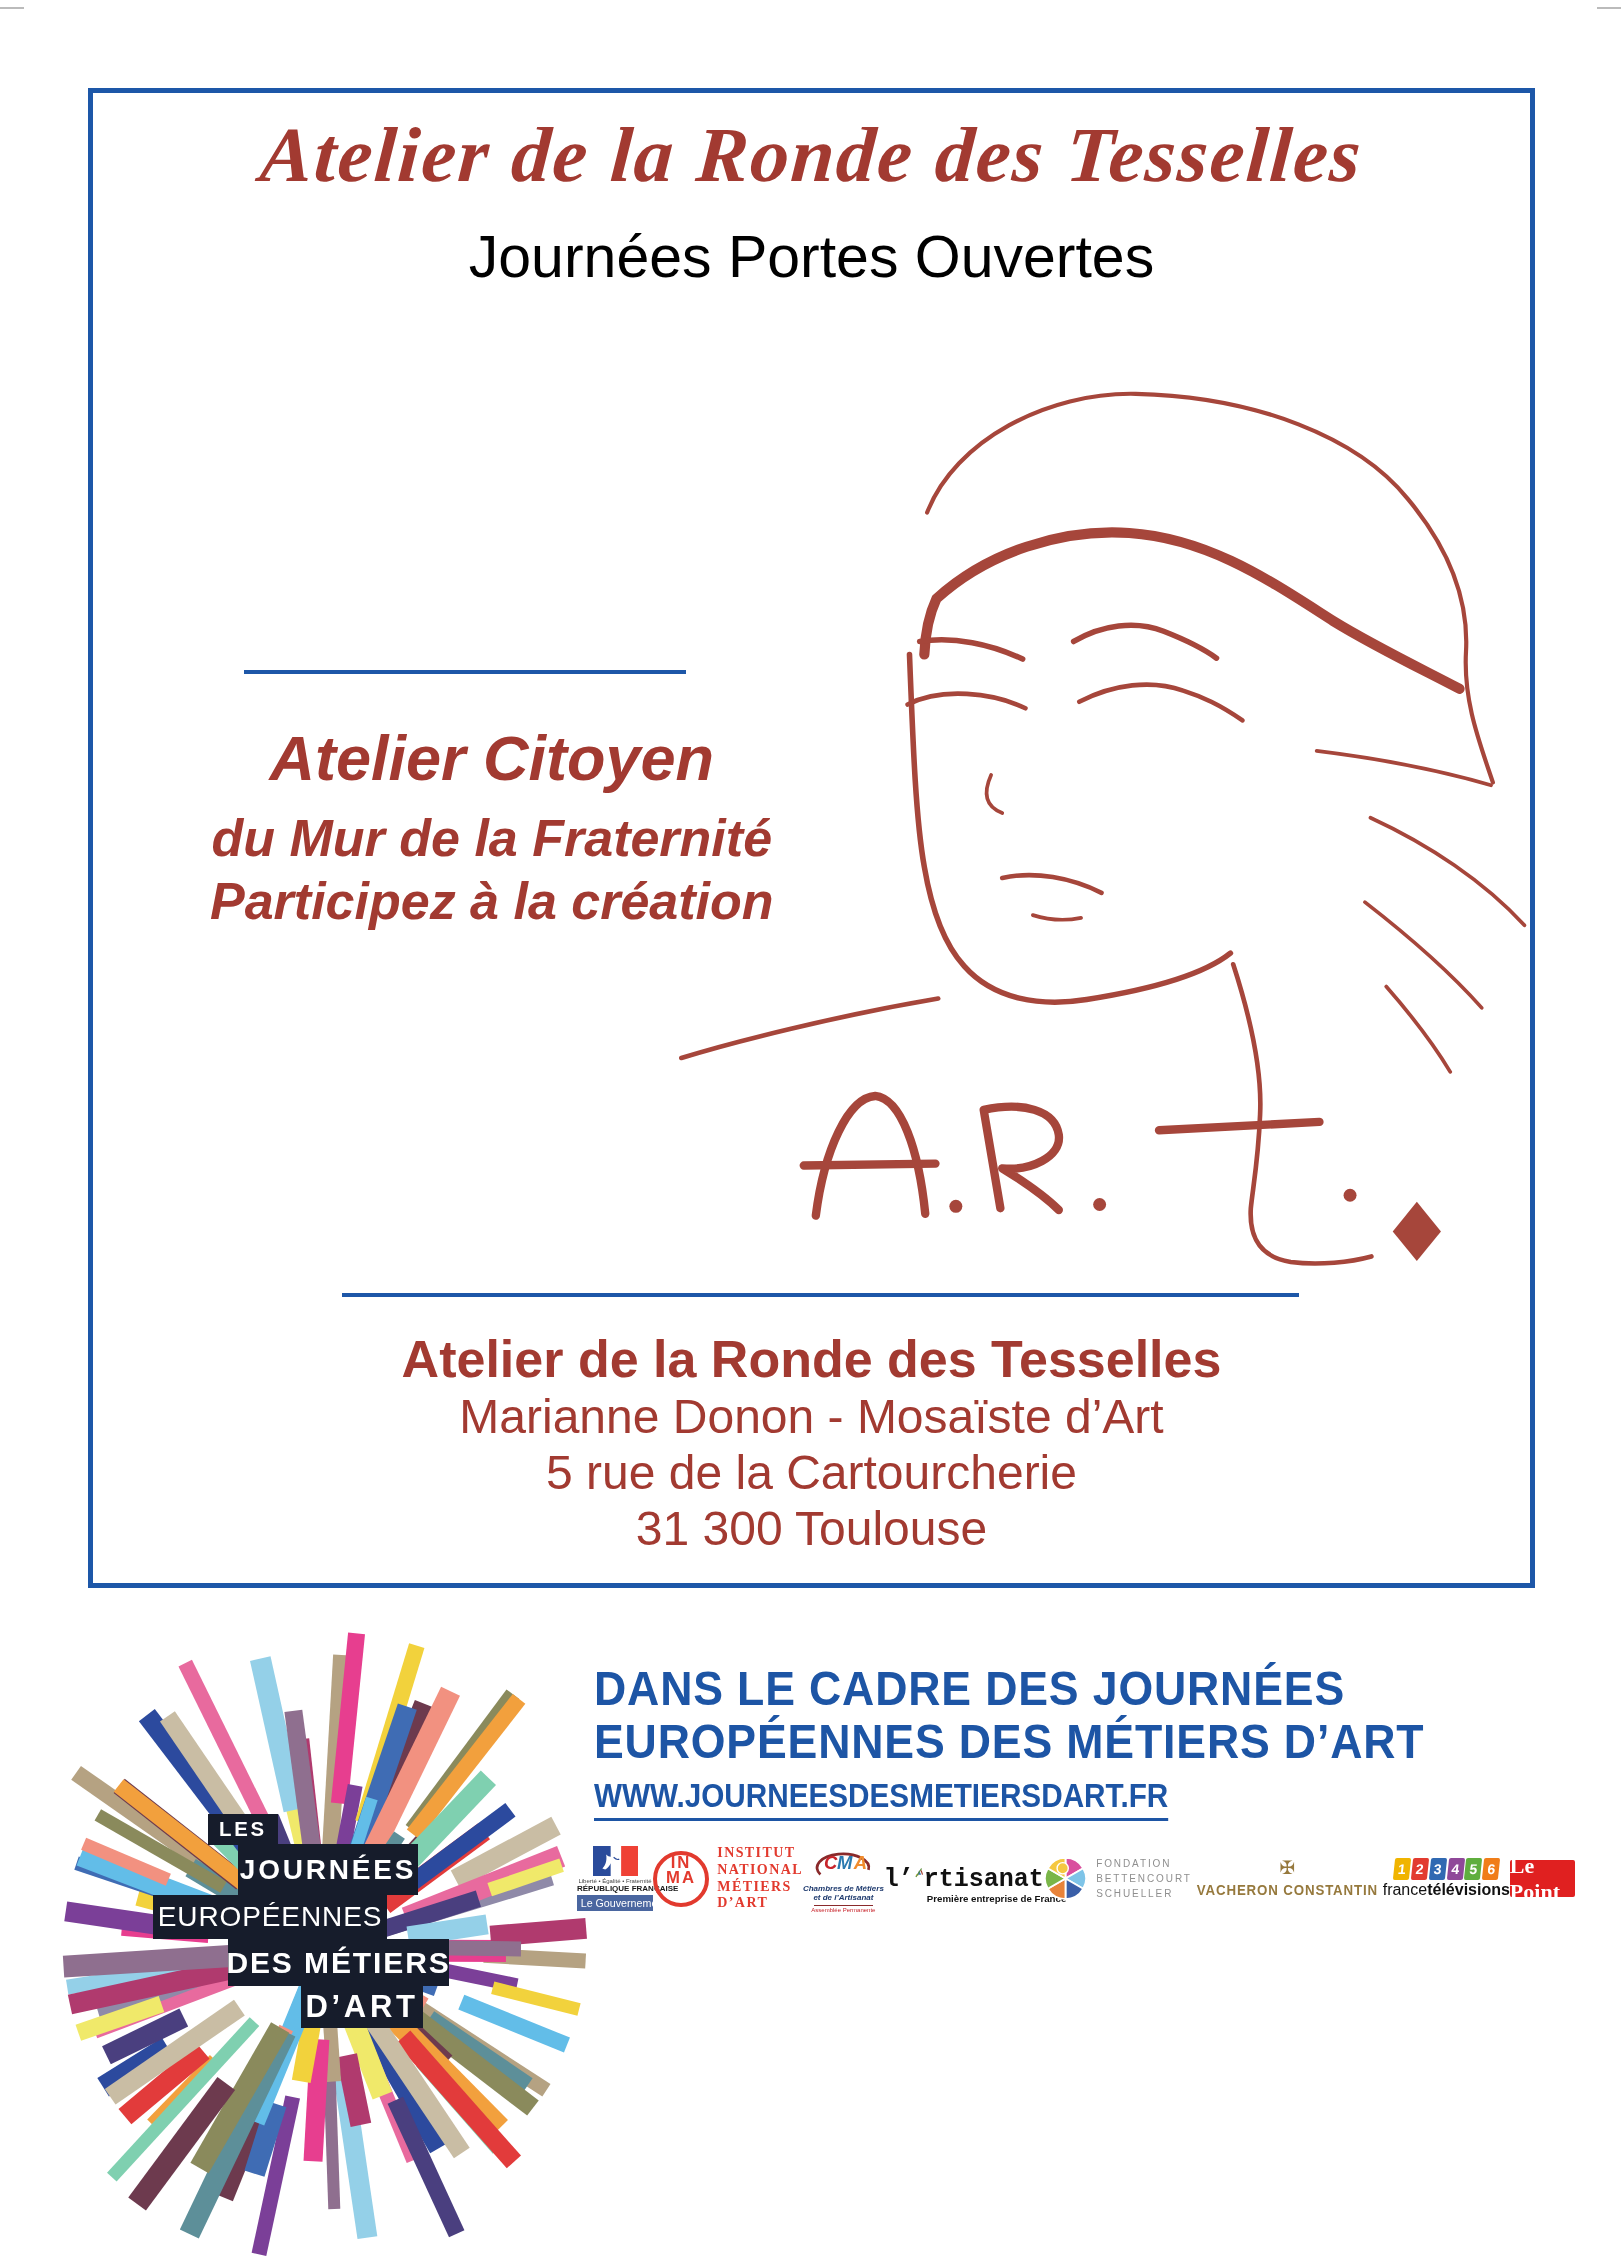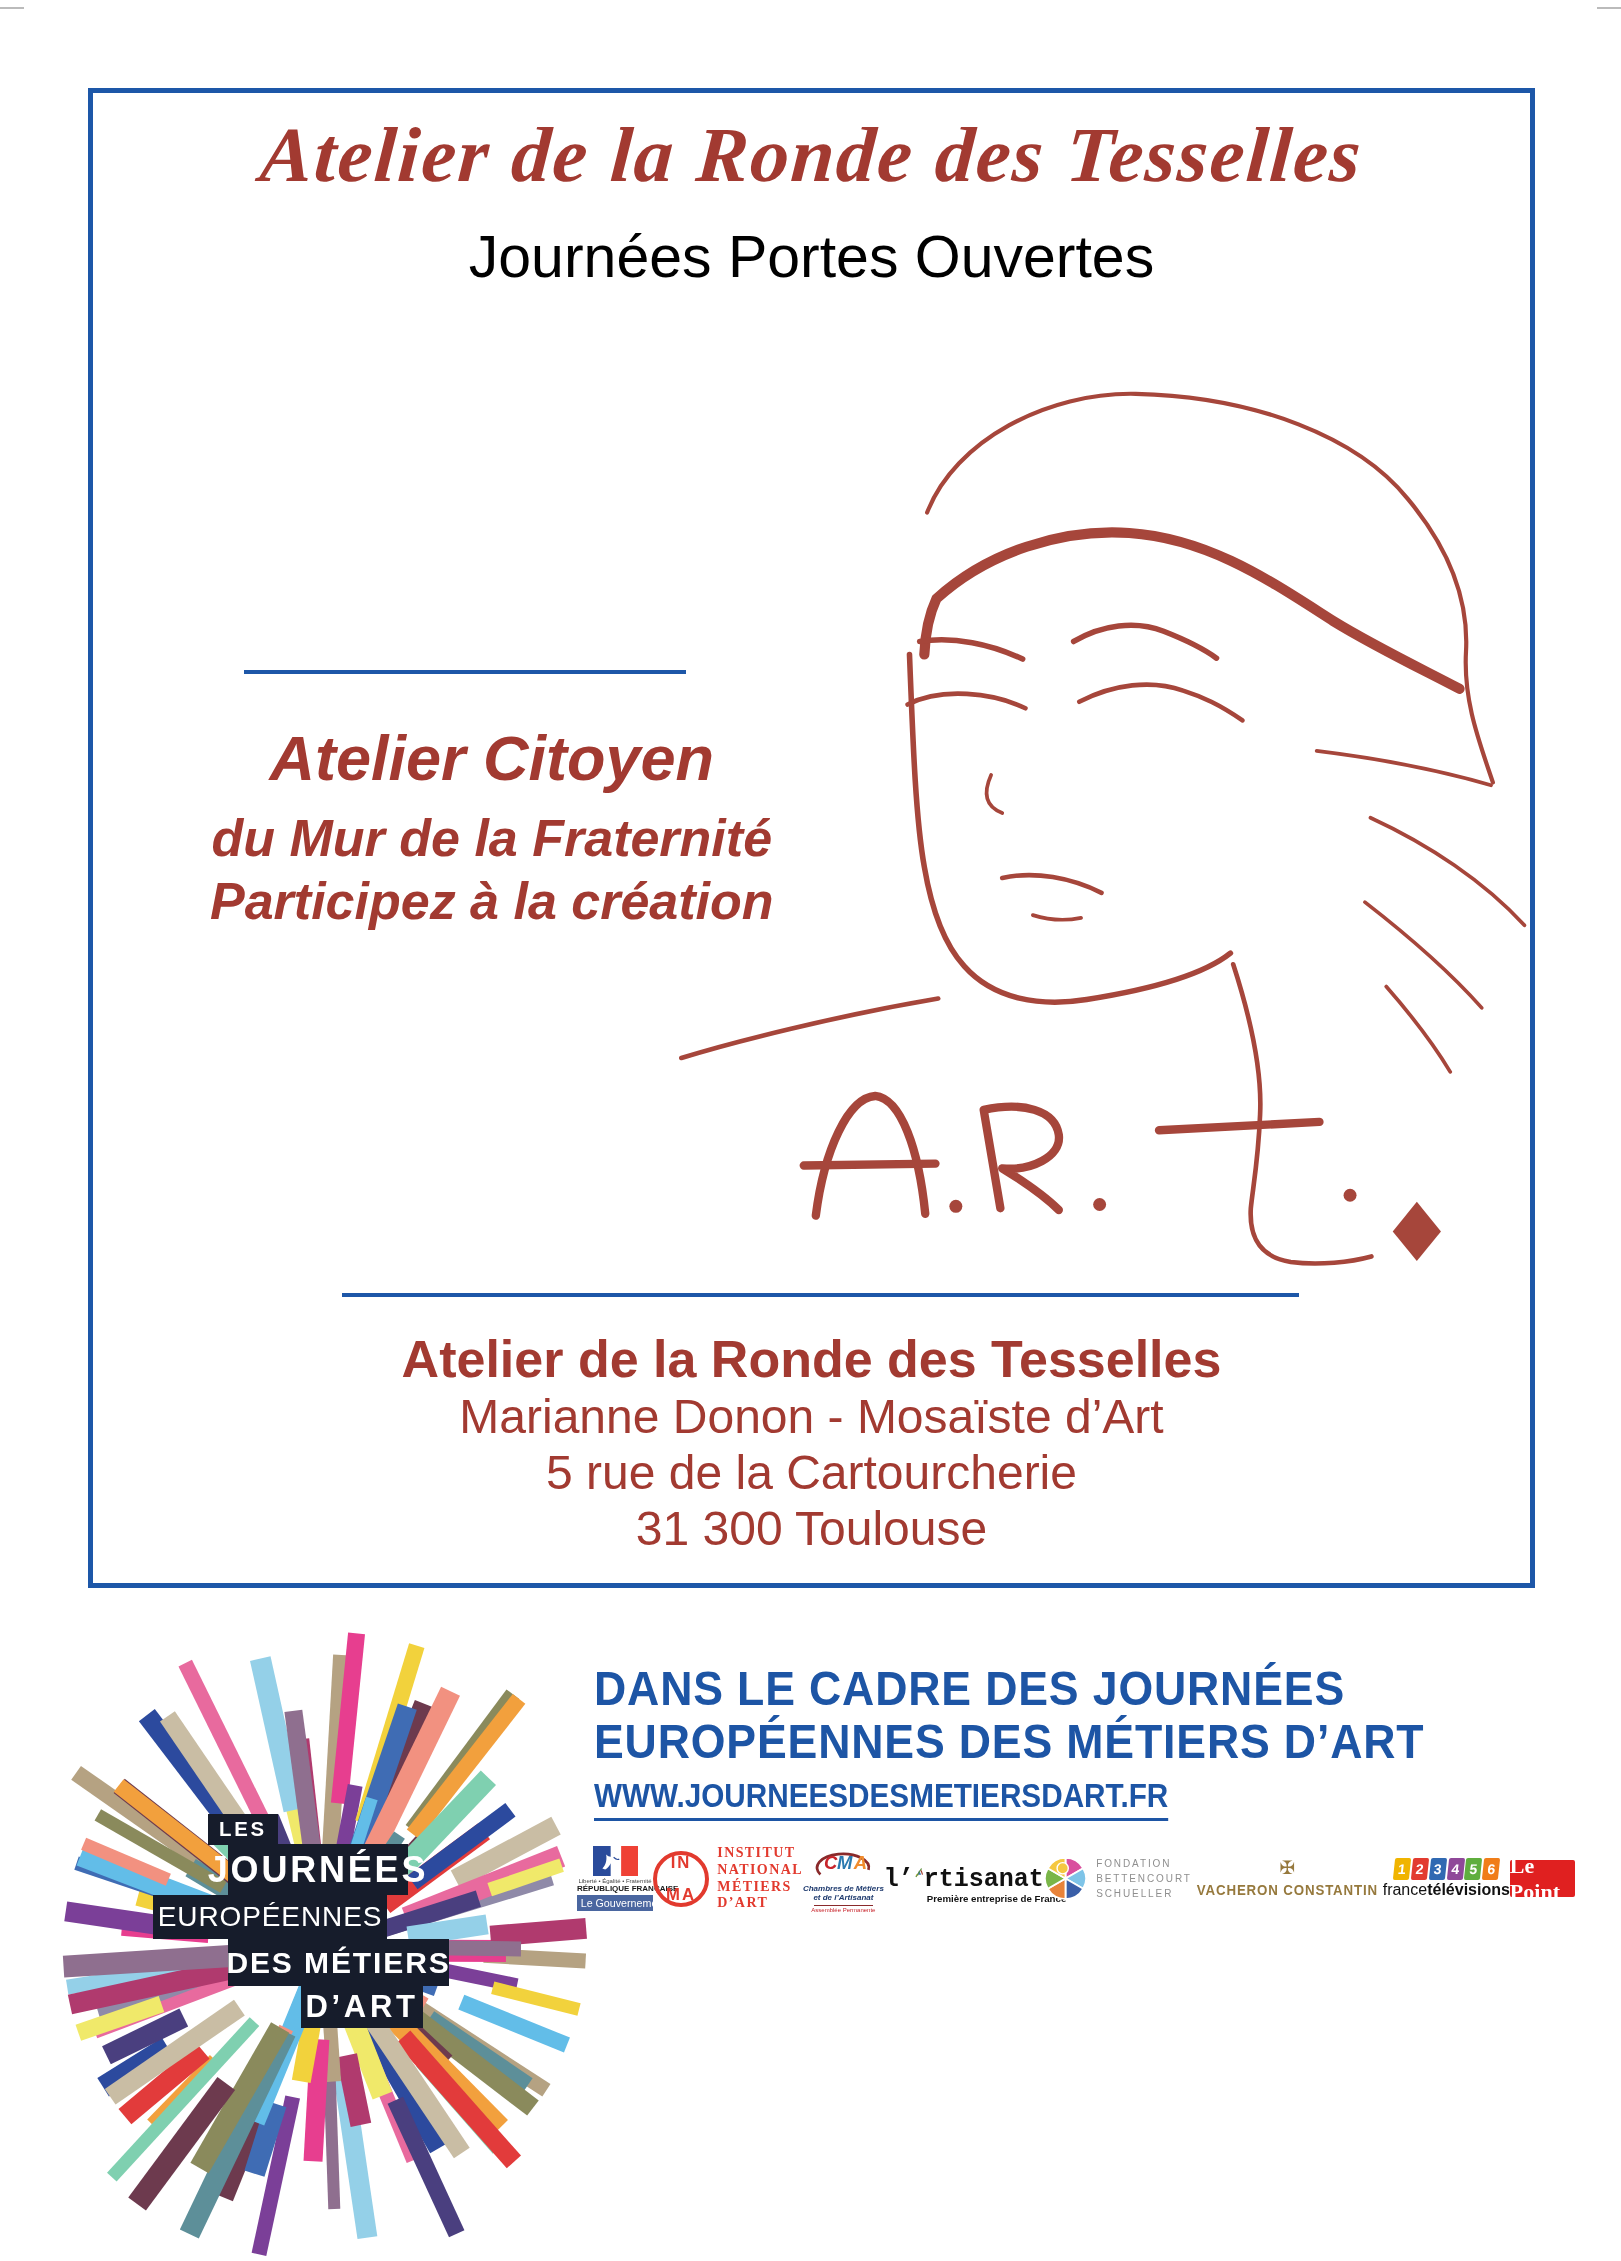--- a/index.html
+++ b/index.html
@@ -33,21 +33,21 @@
 
   .contact{position:absolute;left:0;top:1236px;width:100%;text-align:center;color:#a23a31;line-height:1.16;}
   .contact .n1{font-size:52px;font-weight:bold;}
   .contact .n2{font-size:48px;}
 
   
   .burst{position:absolute;left:56px;top:1619px;width:538px;height:640px;}
   .strip{position:absolute;left:269px;top:320px;transform-origin:0 50%;}
   .jema-box{position:absolute;background:#161c2b;color:#fff;display:flex;align-items:center;justify-content:center;z-index:3;white-space:nowrap;}
   .jb1{left:152px;top:195px;width:70px;height:31px;font-size:20.4px;font-weight:bold;letter-spacing:2.8px;}
-  .jb2{left:172px;top:225px;width:180px;height:51px;font-size:36px;font-weight:bold;letter-spacing:2.8px;}
+  .jb2{left:182px;top:225px;width:180px;height:51px;font-size:28px;font-weight:bold;letter-spacing:2.8px;}
   .jb3{left:97px;top:276px;width:234px;height:44px;font-size:28px;font-weight:400;letter-spacing:0.9px;}
   .jb4{left:172px;top:320px;width:221px;height:47px;font-size:30px;font-weight:bold;letter-spacing:1.9px;}
   .jb5{left:245px;top:367px;width:122px;height:42px;font-size:31px;font-weight:bold;letter-spacing:3.7px;}
 
   .f-head{position:absolute;left:594px;top:1663px;color:#1d55a5;font-weight:bold;font-size:48px;
           line-height:1.1;letter-spacing:0.9px;transform:scaleX(.93);transform-origin:left top;white-space:nowrap;}
   .f-link{position:absolute;left:594px;top:1777px;color:#1d55a5;font-weight:bold;font-size:33px;
           letter-spacing:0;transform:scaleX(.9);transform-origin:left top;
           border-bottom:3.7px solid #1d55a5;padding-bottom:2.8px;white-space:nowrap;cursor:pointer;}
 
@@ -57,21 +57,21 @@
   
   .rf{width:76px;text-align:center;}
   .rf-flag{width:45px;height:30px;margin:0 auto;display:flex;}
   .rf-motto{font-size:6px;color:#444;margin-top:1.9px;white-space:nowrap;}
   .rf-name{font-size:8px;font-weight:bold;color:#1a1a1a;white-space:nowrap;}
   .rf-label{background:#4a66a0;color:#fff;font-size:10.7px;padding:1.9px 3.7px;margin-top:1.9px;white-space:nowrap;}
 
   
   .inma{display:flex;align-items:center;gap:8.3px;}
   .inma-circle{width:48px;height:48px;border:4.6px solid #e23a2e;border-radius:50%;
-               display:flex;flex-direction:column;align-items:center;justify-content:space-between;
+               display:flex;flex-direction:column;align-items:center;justify-content:flex-start;
                color:#e23a2e;font-weight:800;font-size:16.7px;line-height:.95;letter-spacing:1.9px;}
   .inma-text{font-family:"Liberation Serif",serif;font-weight:bold;color:#e23a2e;
              font-size:14px;letter-spacing:1.4px;line-height:1.18;white-space:nowrap;}
 
   
   .cma{width:96px;text-align:center;}
   .cma-l1{font-size:8px;font-weight:bold;font-style:italic;color:#1e3a6e;line-height:1.15;white-space:nowrap;}
   .cma-rule{width:59px;height:0.9px;background:#8a2a2b;margin:2.8px auto 1.9px;}
   .cma-sub{font-size:6px;color:#c8242b;white-space:nowrap;}
 

